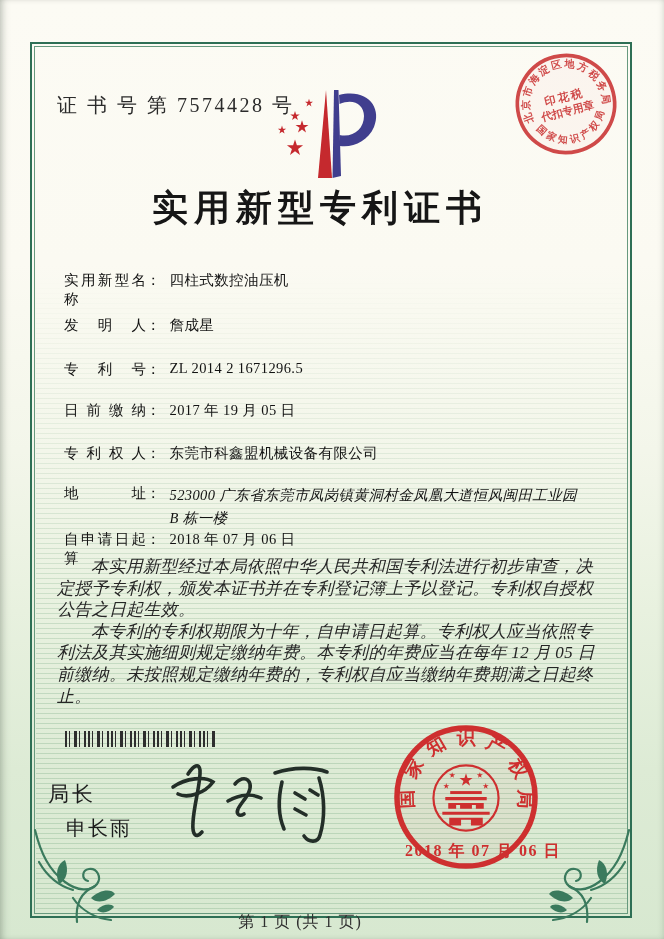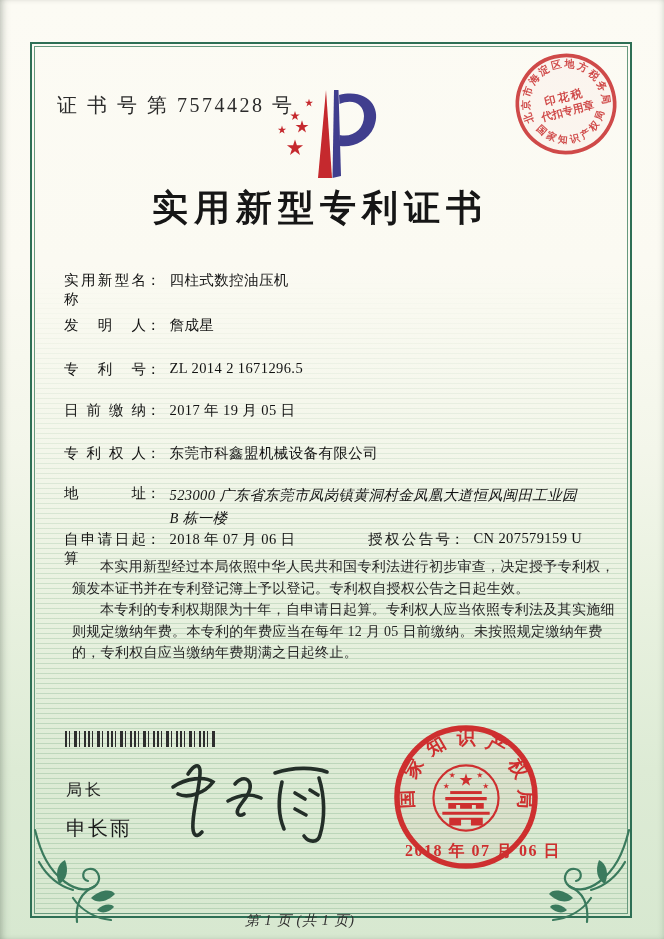--- a/index.html
+++ b/index.html
@@ -39,44 +39,44 @@
     font-size:36px;font-weight:700;letter-spacing:6px;color:#161616;
   }
   .field{position:absolute;left:64px;font-size:14.5px;color:#131313;}
   .flabel{display:inline-block;width:82px;text-align:justify;text-align-last:justify;vertical-align:top;}
   .fcolon{display:inline-block;vertical-align:top;}
   .fvalue{display:inline-block;margin-left:9px;vertical-align:top;letter-spacing:.4px;}
   .fvalue.addr{width:412px;line-height:23px;font-style:italic;}
   .field.row7b{left:368px;}
   .field.row7b .flabel{width:82px;}
   .paras{
-    position:absolute;left:72px;top:556px;width:550px;
-    font-size:14px;line-height:21.6px;color:#262626;letter-spacing:.3px;
+    position:absolute;left:57px;top:556px;width:550px;
+    font-size:17px;line-height:21.6px;font-style:italic;color:#262626;letter-spacing:.3px;
   }
   .paras p{margin:0;text-indent:2em;}
   .barcode{
     position:absolute;left:65px;top:731px;width:150px;height:16px;
     background:repeating-linear-gradient(90deg,
       #2e2e2e 0 2px,transparent 2px 4px,
       #2e2e2e 4px 5px,transparent 5px 9px,
       #2e2e2e 9px 12px,transparent 12px 14px,
       #2e2e2e 14px 15px,transparent 15px 19px,
       #2e2e2e 19px 21px,transparent 21px 23px);
   }
-  .sig-role{position:absolute;left:66px;top:780px;font-size:16px;letter-spacing:3px;color:#1c1c1c;font-family:"Liberation Sans","DejaVu Sans",sans-serif;}
+  .sig-role{position:absolute;left:48px;top:780px;font-size:21px;letter-spacing:3px;color:#1c1c1c;font-family:"Liberation Sans","DejaVu Sans",sans-serif;}
   .sig-name{position:absolute;left:66px;top:815px;font-size:20px;letter-spacing:2px;color:#1c1c1c;font-family:"Liberation Sans","DejaVu Sans",sans-serif;}
   .signature{position:absolute;left:148px;top:756px;width:200px;height:100px;}
   .seal{position:absolute;left:392px;top:723px;width:148px;height:148px;}
   .seal-date{
     position:absolute;left:405px;top:841px;width:180px;
     font-size:16px;letter-spacing:1.5px;color:#ce2f2f;font-weight:700;
   }
   .footer{
     position:absolute;left:0;top:912px;width:600px;text-align:center;
-    font-size:14px;letter-spacing:1px;color:#2f2f2f;font-style:italic;
+    font-size:16px;letter-spacing:1px;color:#2f2f2f;
   }
   .flourish{position:absolute;width:84px;height:96px;}
   .flourish.bl{left:31px;top:828px;}
   .flourish.br{left:549px;top:828px;transform:scaleX(-1);}
   svg text{font-family:"Liberation Serif","DejaVu Serif",serif;}
 </style>
 </head>
 <body>
 
 <div class="page">
@@ -143,23 +143,20 @@
   </div>
   <div class="field" style="top:444px">
     <span class="flabel">专利权人</span><span class="fcolon">：</span><span class="fvalue">东莞市科鑫盟机械设备有限公司</span>
   </div>
   <div class="field" style="top:484px">
     <span class="flabel">地址</span><span class="fcolon">：</span><span class="fvalue addr">523000 广东省东莞市凤岗镇黄洞村金凤凰大道恒风闽田工业园 B 栋一楼</span>
   </div>
   <div class="field" style="top:530px">
     <span class="flabel">自申请日起算</span><span class="fcolon">：</span><span class="fvalue">2018 年 07 月 06 日</span>
   </div>
-  <div class="field row7b" style="top:530px">
-    <span class="flabel">授权公告号</span><span class="fcolon">：</span><span class="fvalue">CN 207579159 U</span>
-  </div>
 
   <div class="paras">
     <p>本实用新型经过本局依照中华人民共和国专利法进行初步审查，决定授予专利权，颁发本证书并在专利登记簿上予以登记。专利权自授权公告之日起生效。</p>
     <p>本专利的专利权期限为十年，自申请日起算。专利权人应当依照专利法及其实施细则规定缴纳年费。本专利的年费应当在每年 12 月 05 日前缴纳。未按照规定缴纳年费的，专利权自应当缴纳年费期满之日起终止。</p>
   </div>
 
   <div class="barcode"></div>
 
   <div class="sig-role">局长</div>
   <div class="sig-name">申长雨</div>

